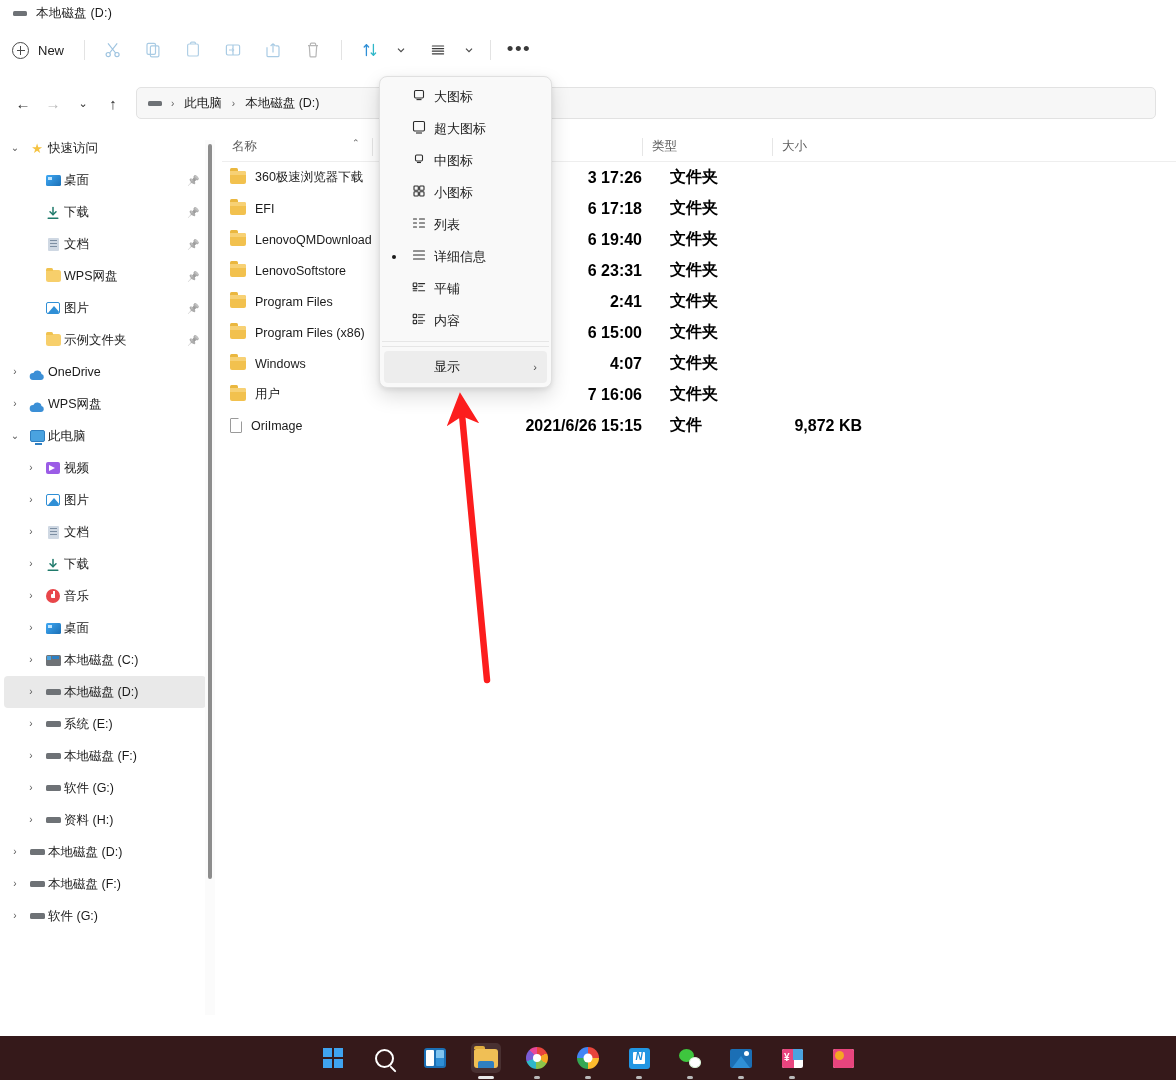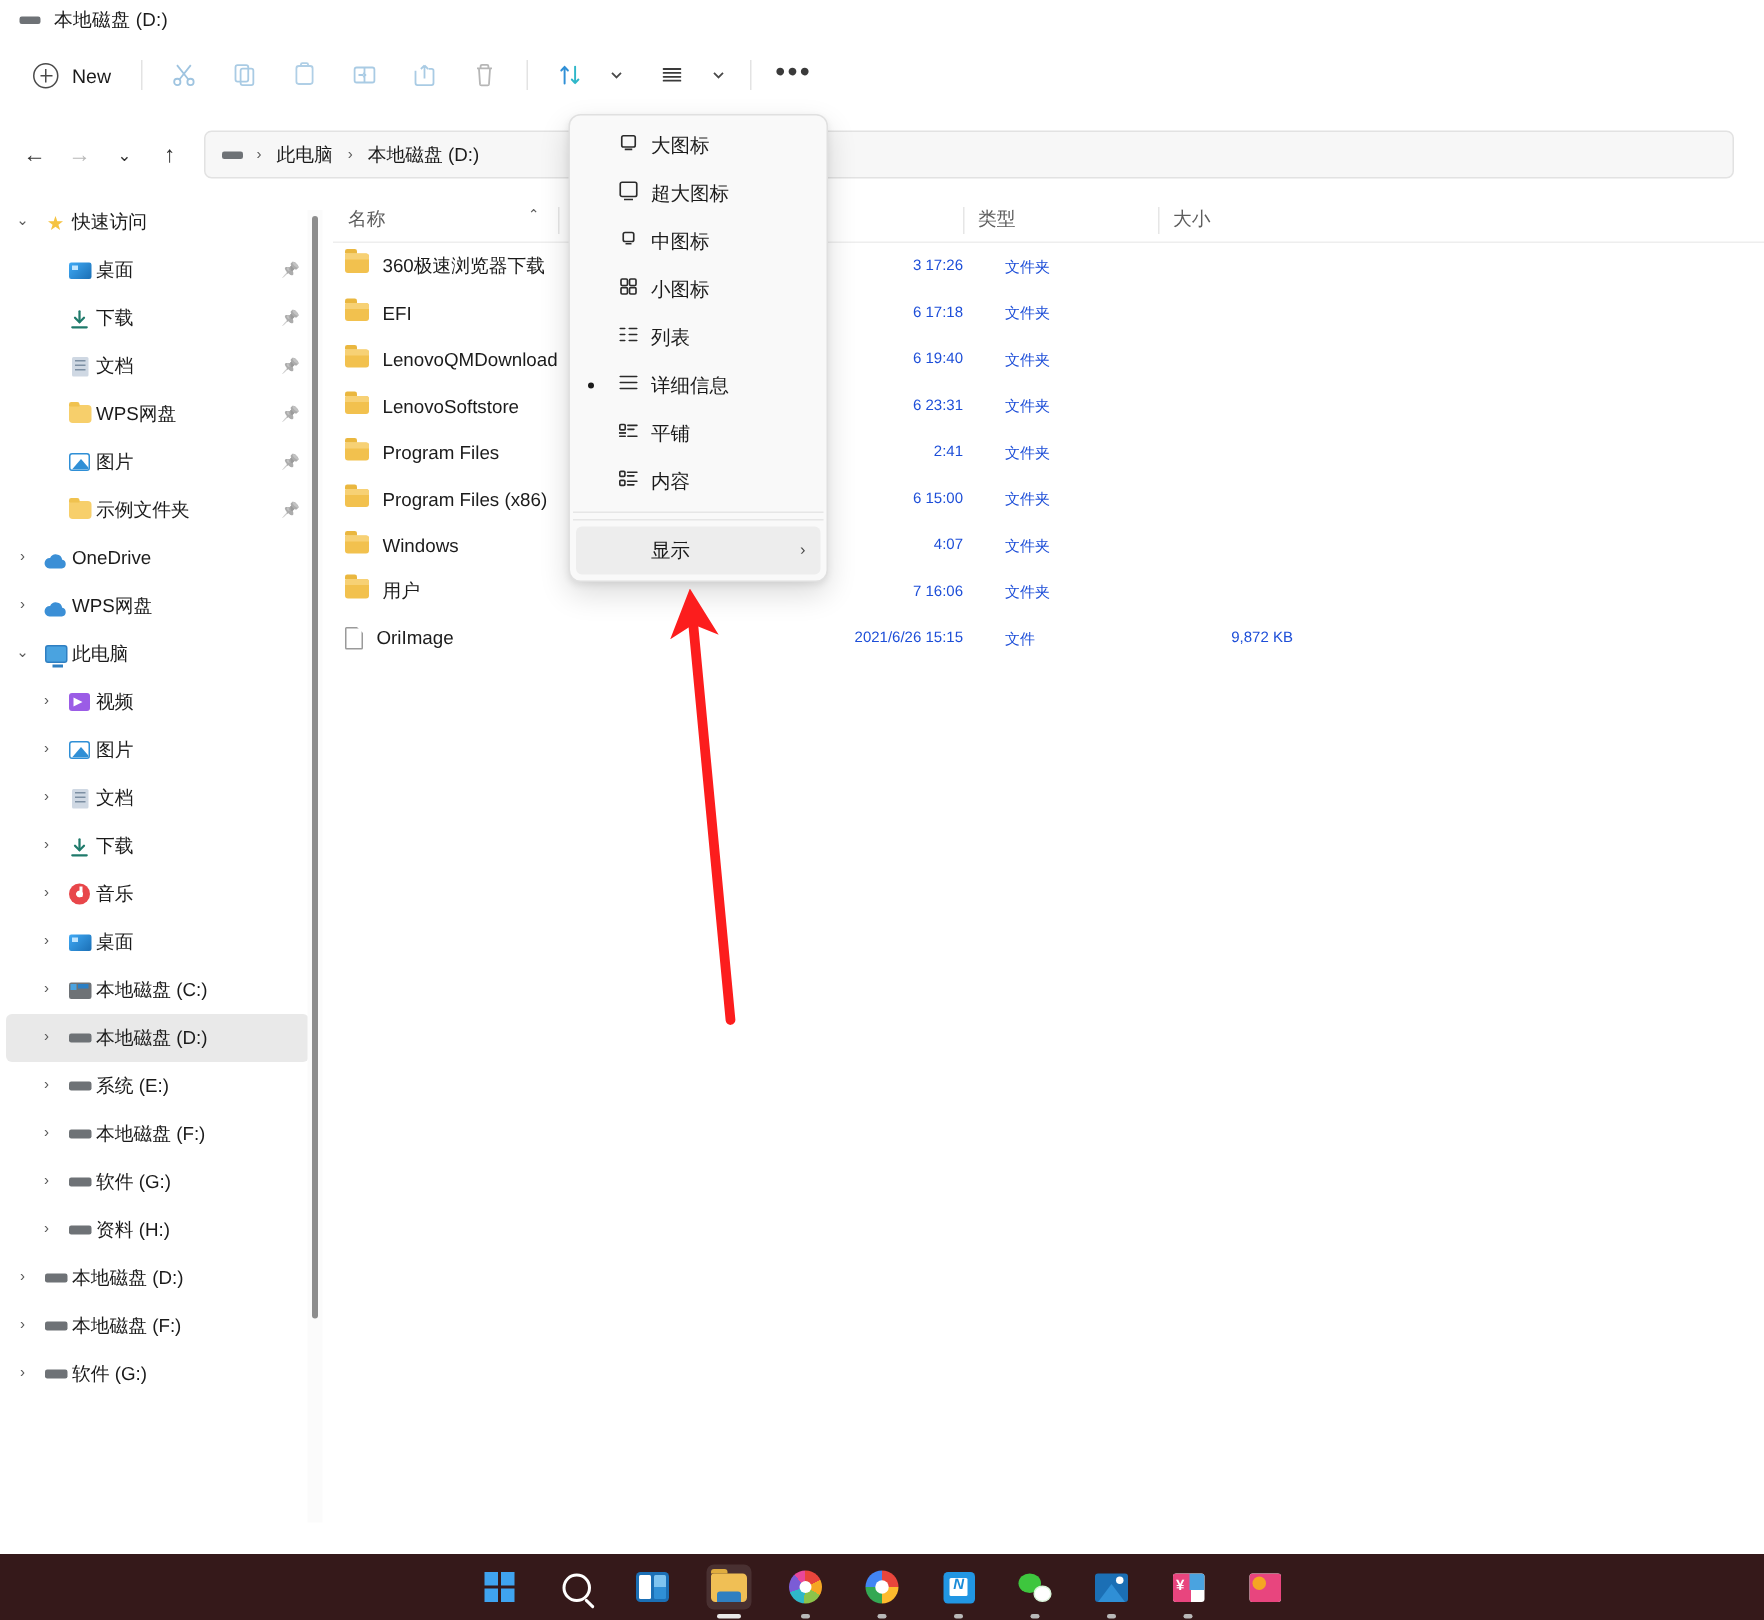--- a/index.html
+++ b/index.html
@@ -28,21 +28,21 @@
     width: 16px; height: 11px; position: relative; display: inline-block;
   }
   .drive-glyph::before {
     content: ""; position: absolute; left: 1px; top: 3px; width: 14px; height: 5px;
     background: #6e7276; border-radius: 1.5px;
   }
 
   
   .cmdbar {
     position: absolute; left: 0; top: 26px; width: 1176px; height: 48px;
-    display: flex; align-items: center; gap: 0px; padding-left: 14px;
+    display: flex; align-items: center; gap: 0px; padding-left: 4px;
     background: #ffffff;
   }
   .newbtn {
     display: flex; align-items: center; gap: 9px;
     height: 32px; padding: 0 12px 0 8px; border-radius: 5px;
     cursor: default;
   }
   .newbtn .plus {
     width: 17px; height: 17px; border: 1.4px solid #4a4a4a; border-radius: 50%;
     position: relative; flex: none;
@@ -156,26 +156,26 @@
     content:""; position:absolute; left:0; top:6px; height:18px; width:1px; background:#e6e6e6;
   }
   .sortarrow {
     position: absolute; font-size: 9px; color: #5d5d5d;
   }
   .rows { position: relative; }
   .frow {
     display: flex; align-items: center; height: 31px; padding-left: 8px;
     cursor: default; border-radius: 4px; margin-right: 6px;
   }
-  .c-name { width: 270px; display: flex; gap: 9px; }
+  .c-name { width: 270px; display: flex; align-items: center; gap: 9px; }
   .c-date { width: 160px; text-align: right; padding-right: 18px; }
   .c-type { width: 110px; padding-left: 10px; }
   .c-size { width: 110px; text-align: right; padding-right: 18px; }
   .frow span.t { font-size: 12.5px; color: #1b1b1b; white-space: nowrap; overflow: hidden; }
-  .frow .c-date, .frow .c-type, .frow .c-size { font-size: 10px; color: #1d4ed8; }
+  .frow .c-date, .frow .c-type, .frow .c-size { font-size: 16px; color: #000000; font-weight: bold; }
   .i-file {
     width: 12px; height: 15px; border: 1.2px solid #9a9a9a; border-radius: 1px;
     background: #fff; position: relative; flex:none;
   }
   .i-file::after{content:"";position:absolute;right:-1px;top:-1px;border-top:4px solid #fff;border-left:4px solid transparent;}
   .f-folder { width:16px;height:12.5px;background:#f2c14e;border-radius:1px 2px 2px 2px;position:relative;flex:none;}
   .f-folder::before{content:"";position:absolute;left:0;top:-3px;width:7.5px;height:3.2px;background:#eab73f;border-radius:1.5px 1.5px 0 0;}
   .f-folder::after{content:"";position:absolute;left:0;top:0;width:16px;height:4px;background:#f7d175;border-radius:1px 2px 0 0;}
 
   

